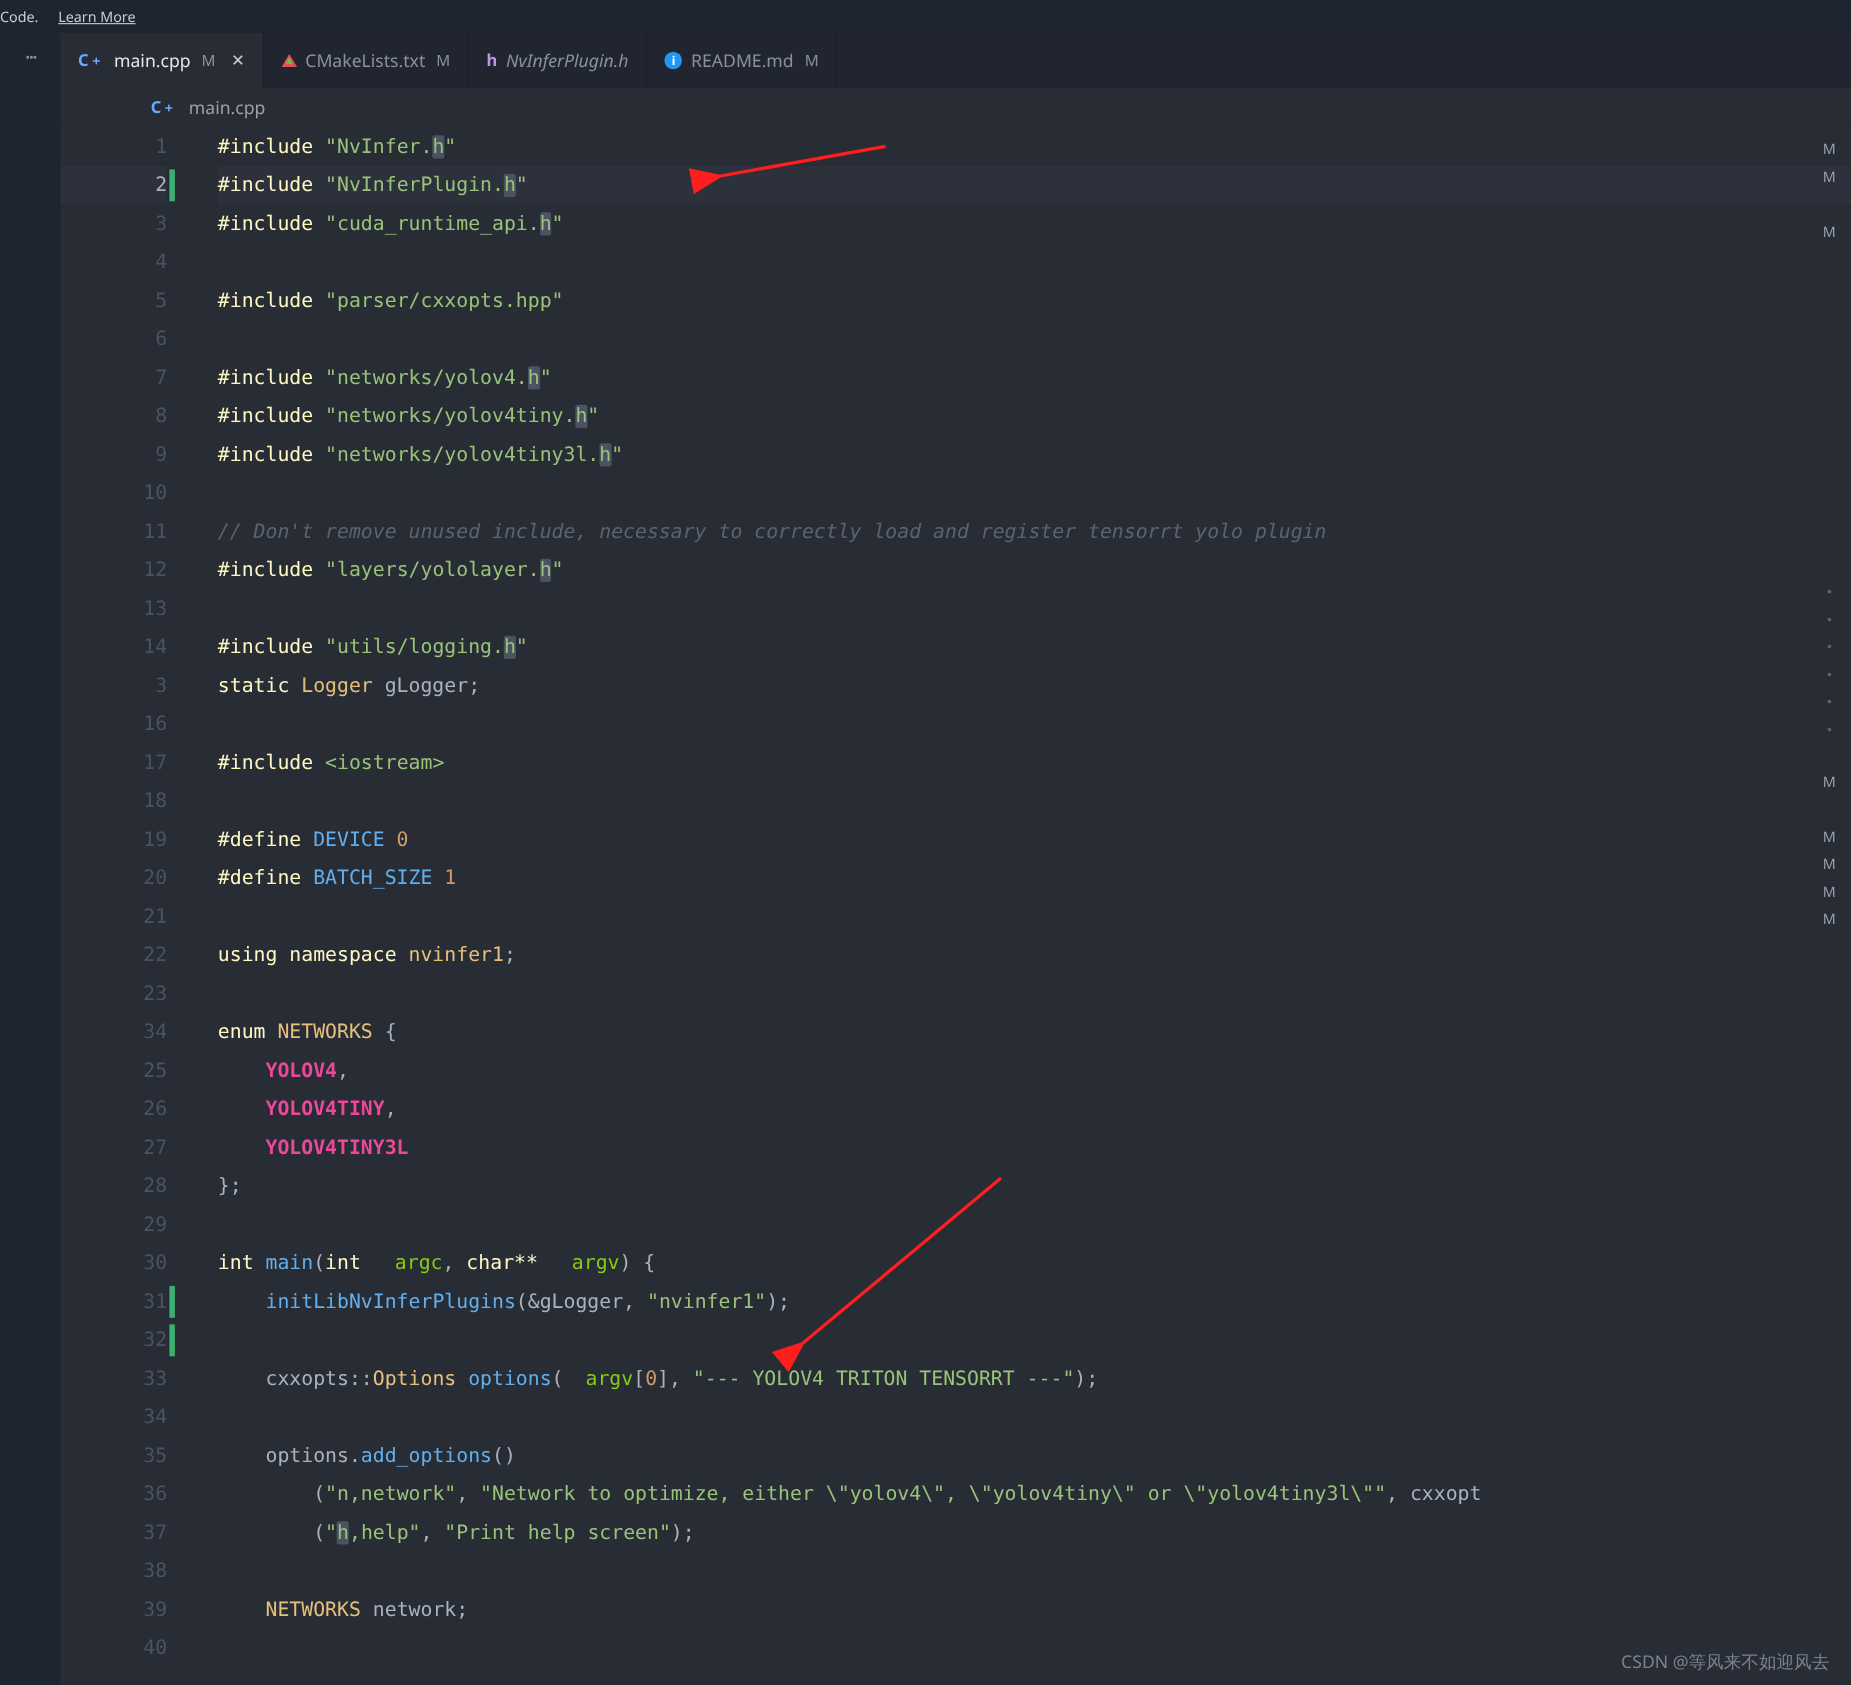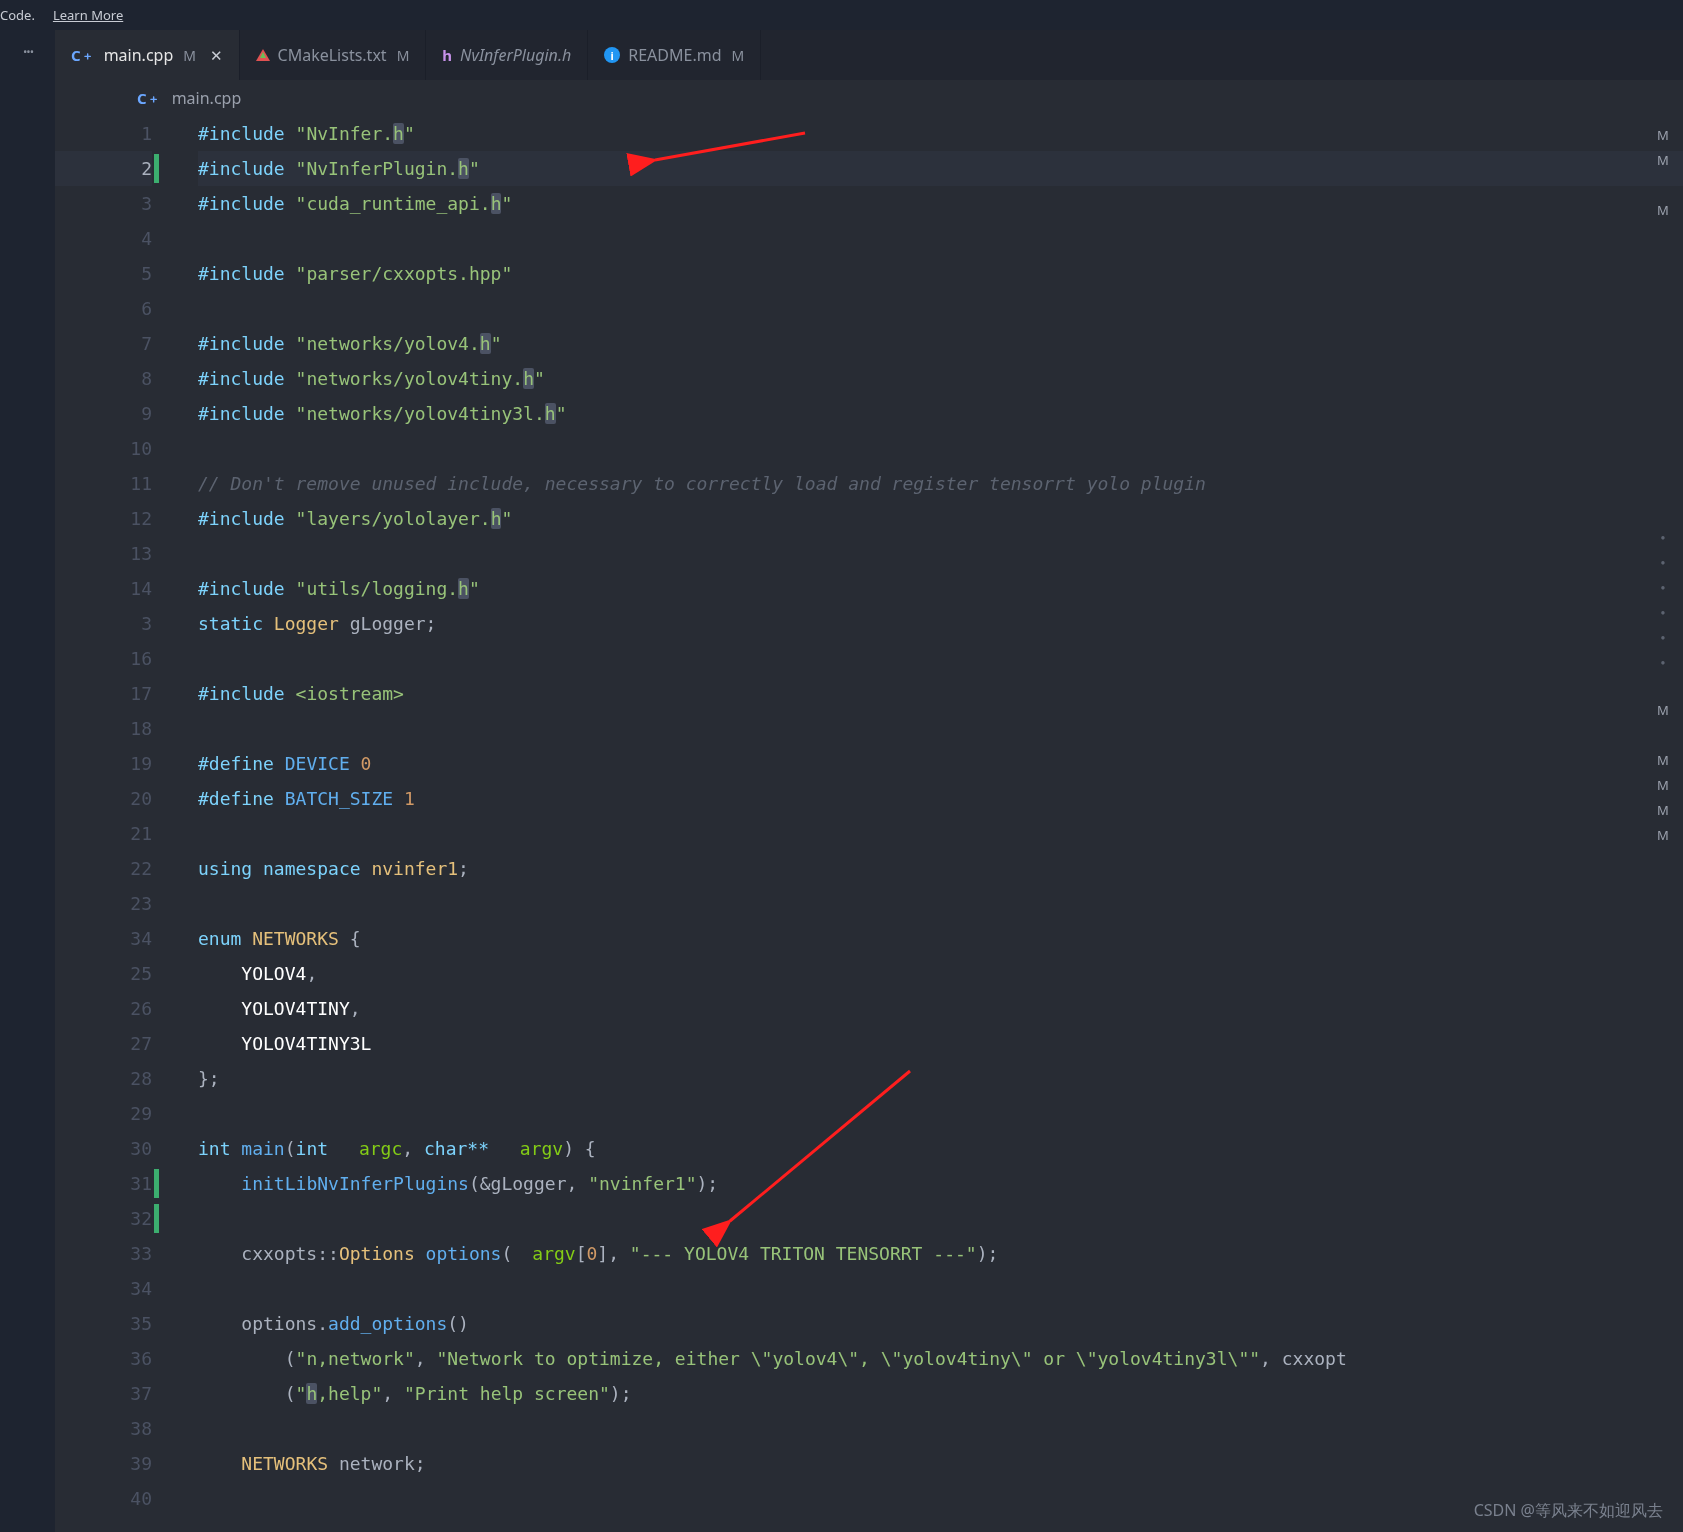--- a/index.html
+++ b/index.html
@@ -49,28 +49,28 @@
   background:#3cae6f;
 }
 .gutter .ln.hl { background:#2c313c; color:#aab1be; }
 .code {
   flex:1; font-family:"Consolas",ui-monospace,monospace; font-size:18px;
   line-height:35px; white-space:pre; color:#abb2bf; padding-left:20px;
   position:relative;
 }
 .code .row { height:35px; }
 .code .row.hl { background:#2c313c; }
-.kw  { color:#7dd3fc;margin-top:40px; } 
+.kw  { color:#fef9c3;margin-top:40px; } 
 .str { color:#98c379; } 
 .cmt { color:#5c6370; font-style:italic; }
 .typ { color:#e5c07b;margin-top:48px; }
 .fn  { color:#61afef; }
 .num { color:#d19a66; }
 .var { color:#84cc16;margin-left:20px; }
-.enumv { color:#ffffff; }
+.enumv { color:#ec4899;font-weight:bold; }
 .white { color:#abb2bf; }
 .hlchar { background:#4b5263; border-radius:2px; }
 .minimap-marks {
   position:absolute; right:0; top:96px; width:40px;
   display:flex; flex-direction:column; gap:1px;
 }
 .mm { height:24px; text-align:center; font-size:13px; color:#9aa0ac; }
 .mm.dot::before { content:"●"; color:#5c6370; font-size:8px; }
 .arrow { position:absolute; pointer-events:none; }
 .arrow svg { overflow:visible; }

